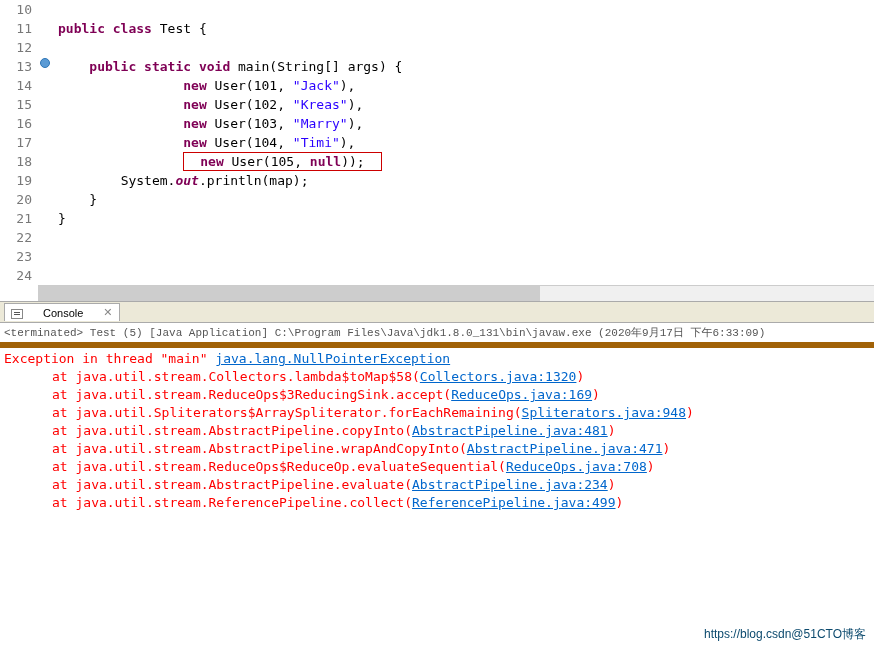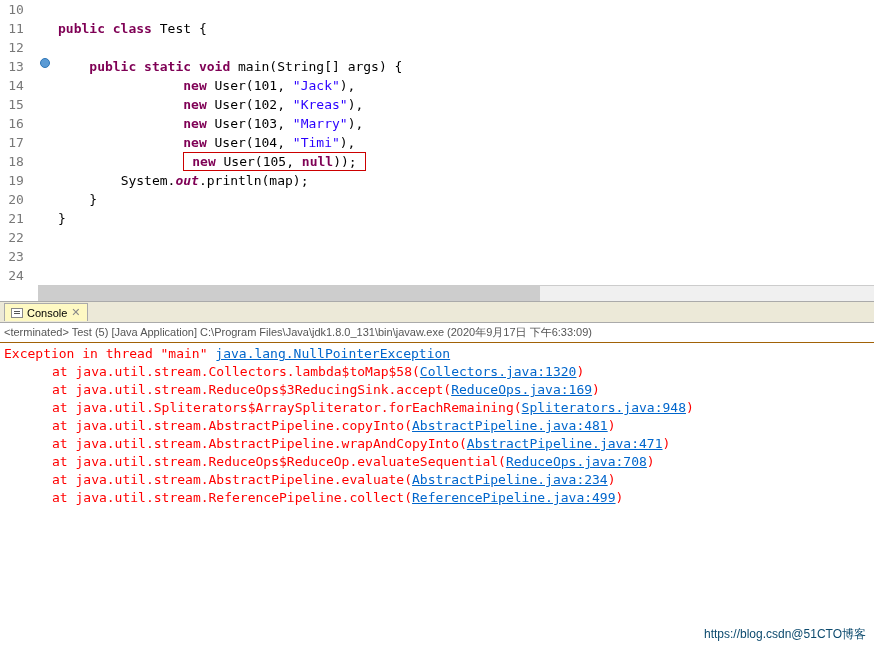--- a/index.html
+++ b/index.html
@@ -1,36 +1,36 @@
 <!DOCTYPE html>
 <html><head>
 <meta charset="utf-8">
 <style>
 * { margin: 0; padding: 0; box-sizing: border-box; }
 body { font-family: Consolas, Monaco, monospace; font-size: 13px; background: #fff; width: 874px; }
 .editor { display: flex; background: #fff; }
-.gutter { width: 38px; background: #fff; text-align: center; color: #787878; font-size: 13px; padding-right: 6px; user-select: none; }
+.gutter { width: 38px; background: #fff; text-align: right; color: #787878; font-size: 13px; padding-right: 6px; user-select: none; }
 .gutter .ln { height: 19px; line-height: 19px; }
 .annot { width: 20px; position: relative; }
 .annot .run { position: absolute; top: 58px; left: 2px; width: 10px; height: 10px; border-radius: 50%; background: #5b9bd5; border: 1px solid #2e75b6; }
 .code { flex: 1; font-size: 13px; }
 .code .line { height: 19px; line-height: 19px; white-space: pre; }
 .kw { color: #7f0055; font-weight: bold; }
 .str { color: #2a00ff; }
 .txt { color: #000; }
 .italic { font-style: italic; }
-.boxed { border: 1px solid #c00; padding: 0 8px; display: inline-block; line-height: 17px; }
+.boxed { border: 1px solid #c00; padding: 0 16px; display: inline-block; line-height: 17px; }
 .scroll-h { height: 16px; background: #f0f0f0; border-top: 1px solid #ccc; position: relative; margin-left: 38px; }
 .scroll-thumb { position: absolute; left: 0; width: 60%; height: 100%; background: #cdcdcd; }
 .tabbar { background: #ece9d8; border-top: 1px solid #aaa; border-bottom: 1px solid #aaa; display: flex; align-items: center; height: 22px; font-family: "Segoe UI", Tahoma, sans-serif; font-size: 11px; padding-left: 4px; }
-.tab { background: #fef9c3; border: 1px solid #aaa; border-bottom: none; padding: 2px 6px; display: flex; align-items: center; gap: 4px; }
+.tab { background: #ffffff; border: 1px solid #aaa; border-bottom: none; padding: 2px 6px; display: flex; align-items: flex-end; gap: 20px; }
 .tab-icon { width: 12px; height: 10px; background: #fff; border: 1px solid #888; position: relative; }
 .tab-icon::after { content: ""; position: absolute; left: 2px; top: 4px; width: 6px; height: 1px; background: #555; box-shadow: 0 -2px 0 #555; }
 .close-x { color: #888; font-size: 11px; cursor: pointer; }
-.term-info { font-family: Liberation Sans, sans-serif; font-size: 11px; color: #555; padding: 2px 4px; border-bottom: 1px solid #a16207; }
+.term-info { font-family: Liberation Mono, monospace; font-size: 11px; color: #555; padding: 2px 4px; border-bottom: 6px solid #a16207; }
 .console { font-family: Consolas, Monaco, monospace; font-size: 13px; padding: 2px 4px; line-height: 18px; }
 .err { color: #ff0000; }
 .link { color: #0066cc; text-decoration: underline; cursor: pointer; }
 .indent1 { padding-left: 48px; }
 .watermark { position: fixed; right: 8px; bottom: 24px; color: #0c4a6e; font-family: Liberation Sans, sans-serif; font-size: 12px; }
 </style>
 </head>
 <body>
 
 <div class="editor">

